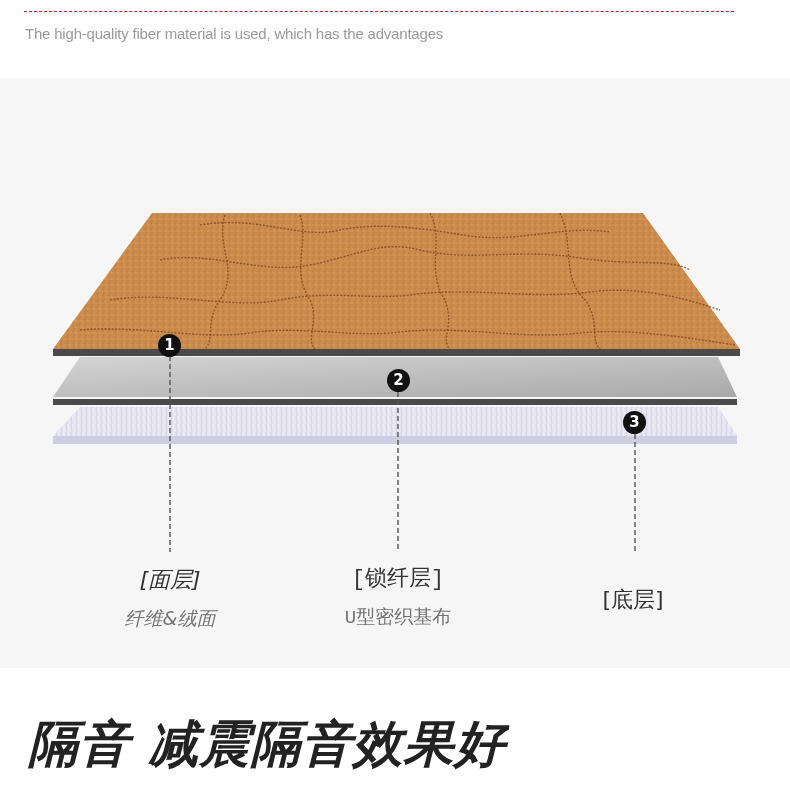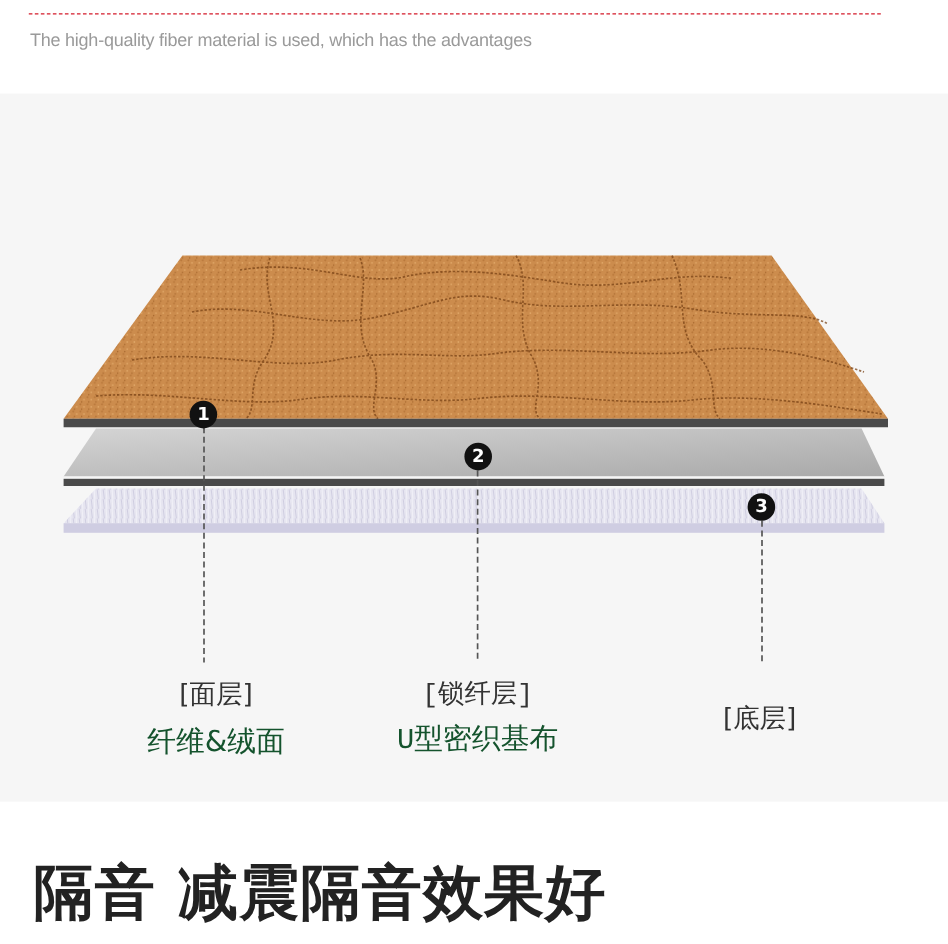--- a/index.html
+++ b/index.html
@@ -7,23 +7,23 @@
          font-family:"DejaVu Sans", sans-serif; }
   .top-band { position:absolute; left:0; top:0; width:638px; height:78px; background:#fff; }
   .dash-line { position:absolute; left:24px; top:11px; width:710px; height:0;
                border-top:1.5px dashed #d31a2a; }
   .subtitle { position:absolute; left:25px; top:25px; font-size:15px; color:#9a9a9a;
               font-family:"Liberation Sans", sans-serif; letter-spacing:-0.2px; }
   .stage { position:absolute; left:0; top:78px; width:790px; height:590px; background:#f6f6f6; }
   .stage svg { position:absolute; left:0; top:0; }
   .label-group { position:absolute; text-align:center; width:200px; }
   .label-title { font-size:22px; color:#333; line-height:28px; }
-  .label-sub { font-size:24px; color:#14532d; margin-top:12px; line-height:24px; }
+  .label-sub { font-size:19px; color:#737373; margin-top:12px; line-height:24px; }
   .headline { position:absolute; left:28px; top:712px; font-size:50px; font-weight:bold;
-              color:#222; letter-spacing:1px; line-height:64px; white-space:nowrap; }
+              color:#222; letter-spacing:1px; line-height:64px; white-space:nowrap;font-style:italic; }
 </style>
 </head>
 <body>
 
 <div class="top-band">
   <div class="dash-line"></div>
   <div class="subtitle">The high-quality fiber material is used, which has the advantages</div>
 </div>
 
 <div class="stage">
@@ -76,21 +76,21 @@
       <line x1="170" y1="356" x2="170" y2="552"></line>
       <line x1="398" y1="392" x2="398" y2="552"></line>
       <line x1="635" y1="434" x2="635" y2="552"></line>
     </g>
   </svg>
 
   <div style="position:absolute;left:158px;top:256px;width:23px;height:23px;border-radius:50%;background:#111;color:#fff;font-size:15px;font-weight:bold;text-align:center;line-height:23px;">1</div>
   <div style="position:absolute;left:387px;top:291px;width:23px;height:23px;border-radius:50%;background:#111;color:#fff;font-size:15px;font-weight:bold;text-align:center;line-height:23px;">2</div>
   <div style="position:absolute;left:623px;top:333px;width:23px;height:23px;border-radius:50%;background:#111;color:#fff;font-size:15px;font-weight:bold;text-align:center;line-height:23px;">3</div>
 
-  <div class="label-group" style="left:80px;top:488px;">
+  <div class="label-group" style="left:70px;top:488px;font-style:italic;">
     <div class="label-title">[面层]</div>
     <div class="label-sub">纤维&amp;绒面</div>
   </div>
   <div class="label-group" style="left:298px;top:488px;font-family:Liberation Mono, monospace;">
     <div class="label-title">[锁纤层]</div>
     <div class="label-sub">U型密织基布</div>
   </div>
   <div class="label-group" style="left:533px;top:488px;margin-top:20px;">
     <div class="label-title">[底层]</div>
   </div>

